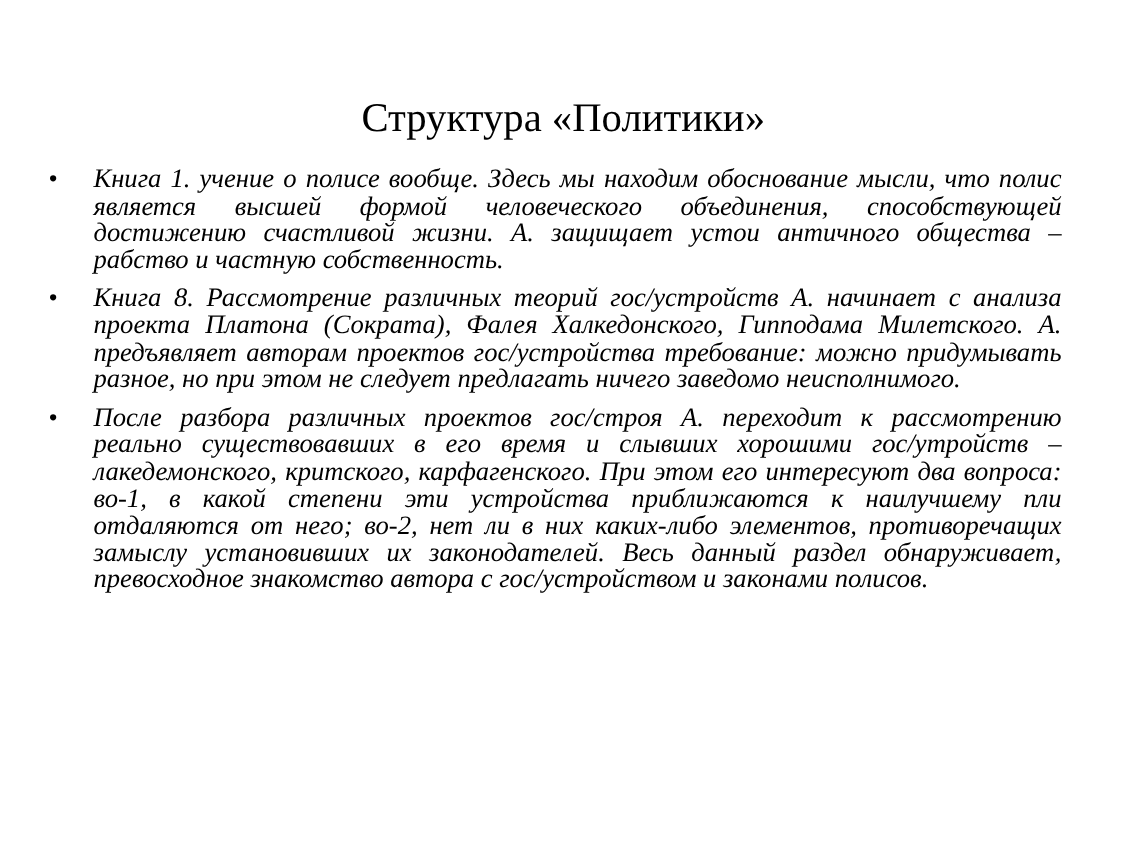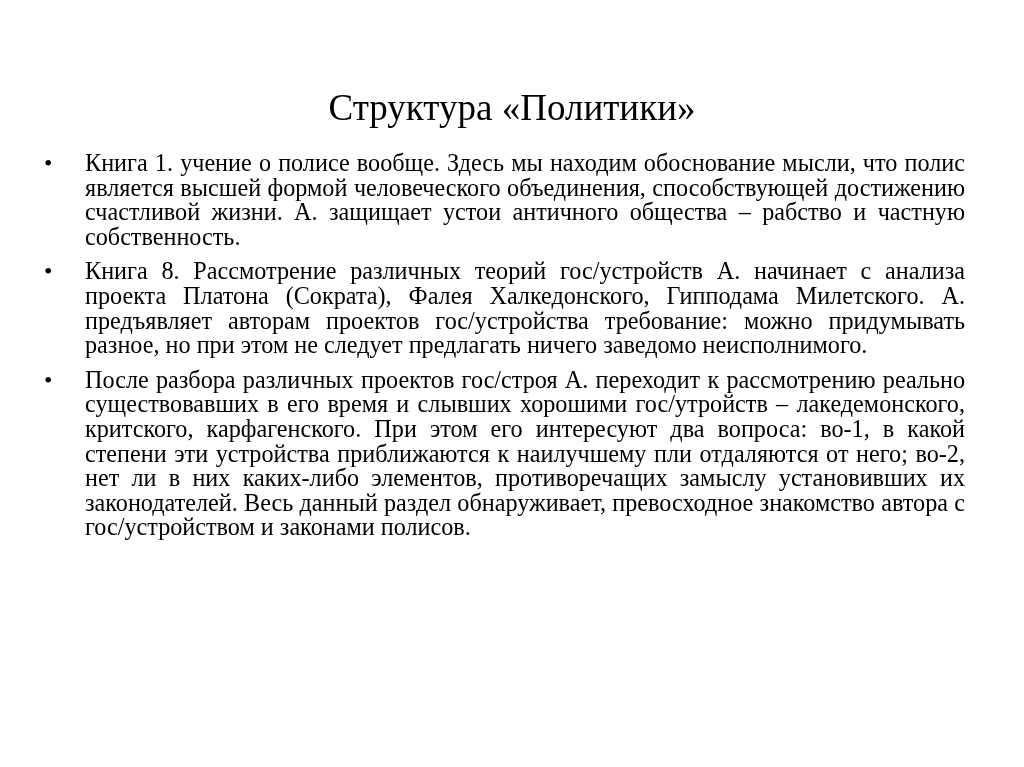--- a/index.html
+++ b/index.html
@@ -55,20 +55,21 @@
     position: absolute;
     left: 0;
     top: 0;
     width: 20px;
     font-size: 24px;
     line-height: 24.6px;
   }
   .bullet-item .text {
     display: block;
     text-align: justify;
+    font-style: italic;
   }
 </style>
 </head>
 <body>
 
 <div class="slide">
   <h1 class="title">Структура «Политики»</h1>
 
   <ul class="bullets">
     <li class="bullet-item">

